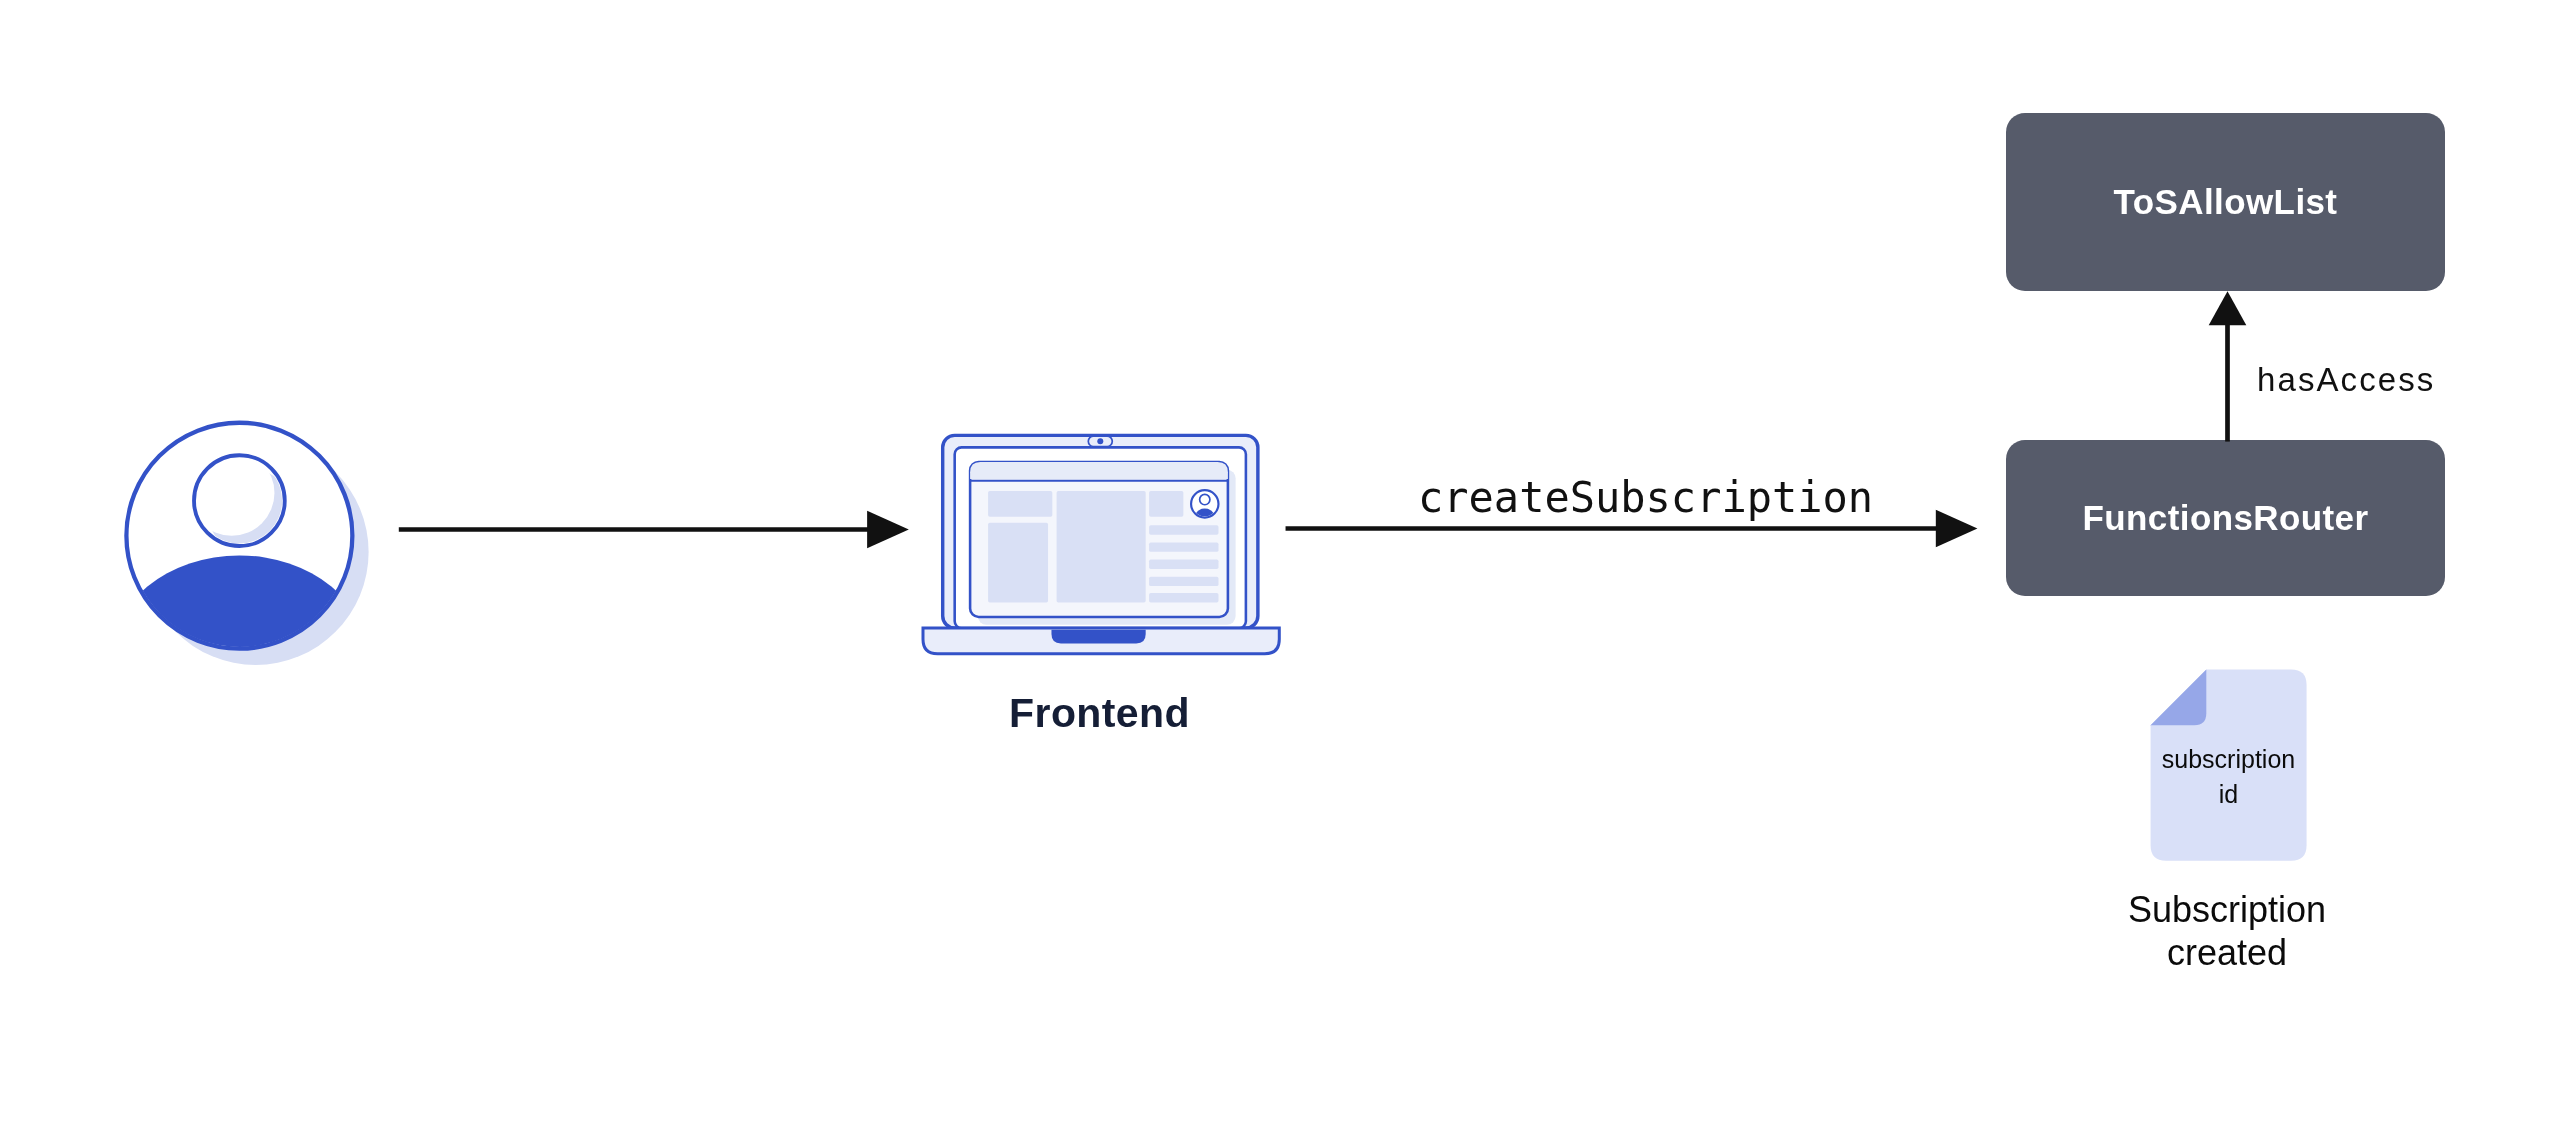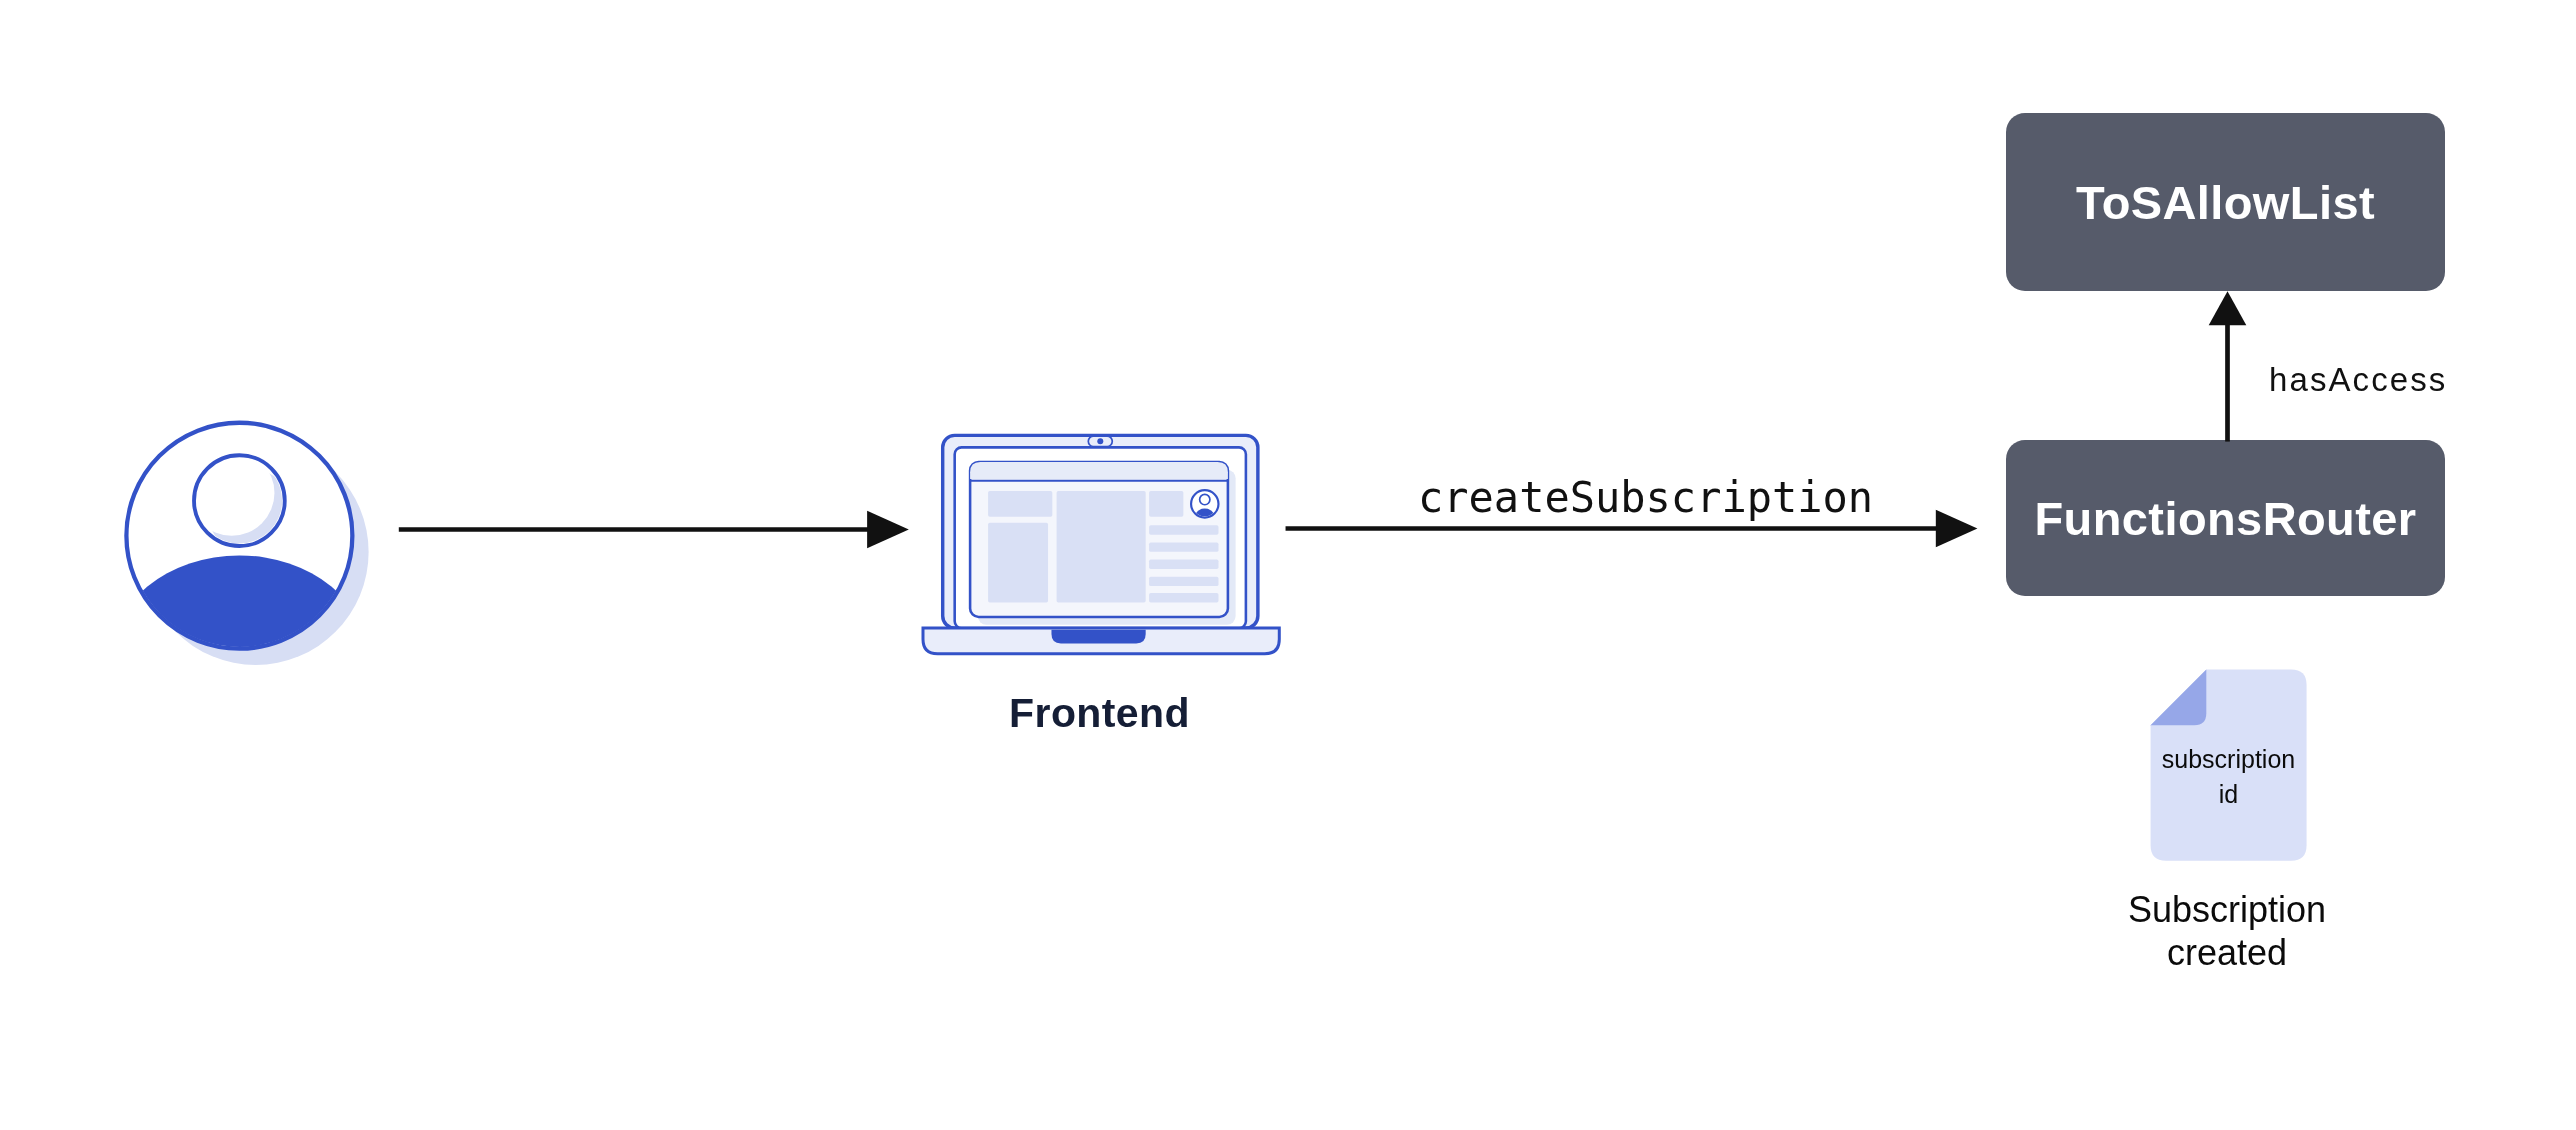--- a/index.html
+++ b/index.html
@@ -30,38 +30,37 @@
     height: 156px;
     background: #565B6A;
     border-radius: 19px;
     display: flex;
     align-items: center;
     justify-content: center;
   }
   .contract-box .box-label {
     color: #ffffff;
     font-weight: bold;
-    font-size: 47px;
+    font-size: 35px;
     letter-spacing: 0.4px;
   }
 
   
   .edge-label-mono {
     position: absolute;
     font-family: "DejaVu Sans Mono", monospace;
     font-size: 42px;
     color: #111111;
     text-align: right;
   }
   .edge-label-sans {
     position: absolute;
     font-size: 33px;
     letter-spacing: 2.1px;
     color: #111111;
-    margin-left: 12px;
   }
 
   
   .doc-text {
     position: absolute;
     left: 2143px;
     top: 742px;
     width: 171px;
     text-align: center;
     font-size: 25px;

